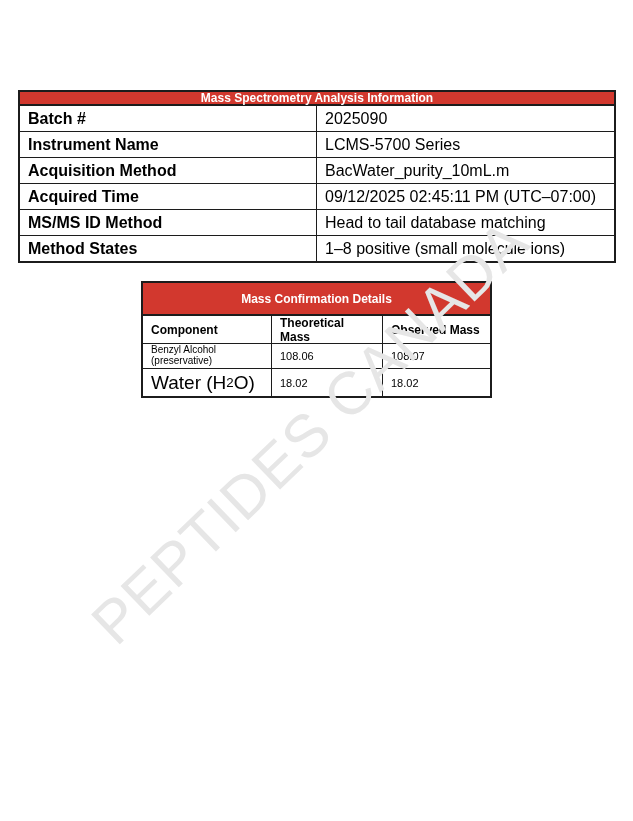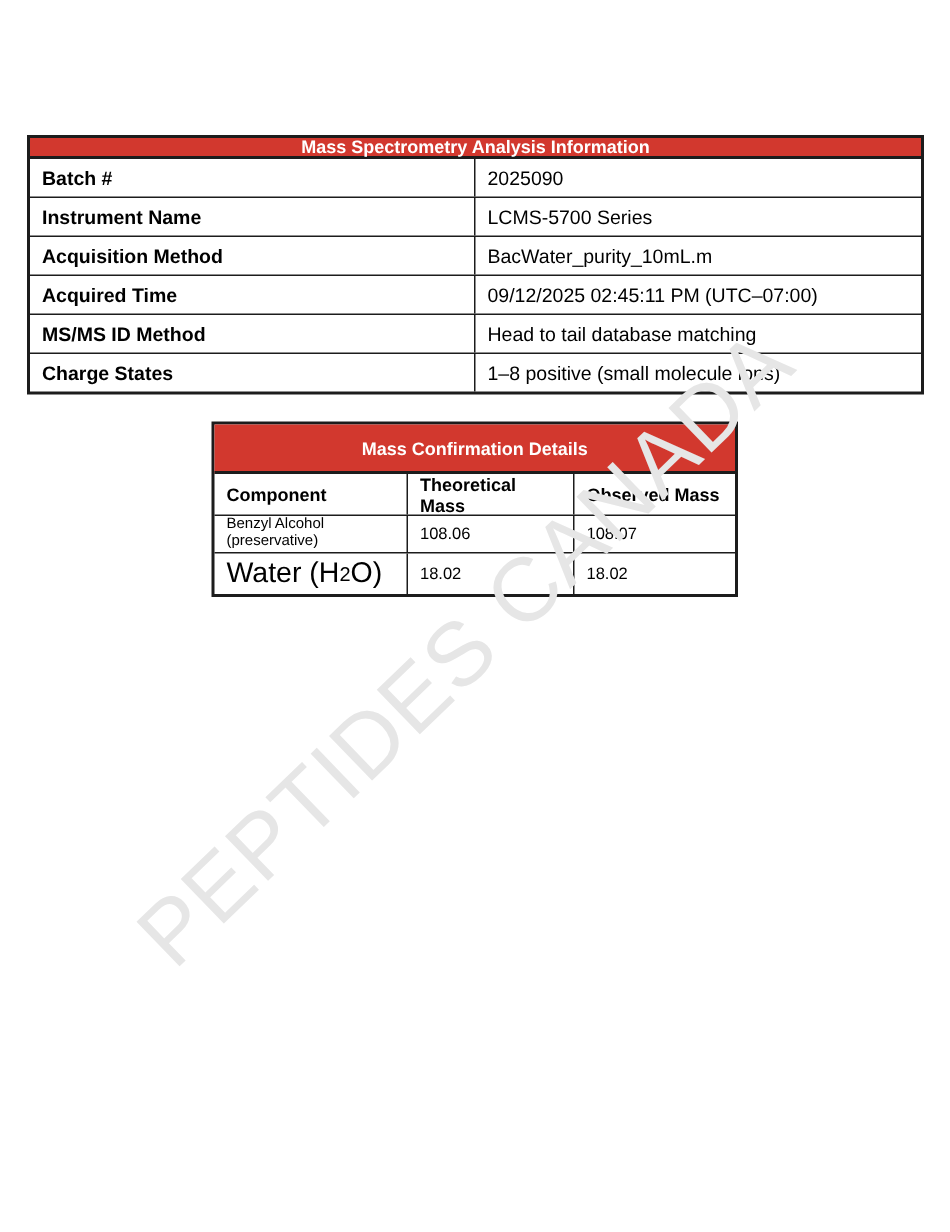--- a/index.html
+++ b/index.html
@@ -50,21 +50,21 @@
   .info-row {
     display:grid;
     grid-template-columns:50% 50%;
     height:25px;
     border-bottom:1.5px solid var(--border-color,#1c1c1c);
   }
   .info-row:last-child { border-bottom:none; }
   .cell {
     display:flex; align-items:center;
     padding:0 8px;
-    font-size:13px;
+    font-size:16px;
     overflow:hidden;
     box-sizing:border-box;
   }
   .cell.label { font-weight:bold; border-right:1.5px solid var(--border-color,#1c1c1c); }
 
   
   #conf-table { left:141px; top:281px; width:351px; }
   #conf-table .tbl-title { height:33px; }
   .conf-grid-row {
     display:grid;
@@ -113,21 +113,21 @@
     </div>
     <div class="info-row">
       <div class="cell label">Acquired Time</div>
       <div class="cell value">09/12/2025 02:45:11 PM (UTC–07:00)</div>
     </div>
     <div class="info-row">
       <div class="cell label">MS/MS ID Method</div>
       <div class="cell value">Head to tail database matching</div>
     </div>
     <div class="info-row">
-      <div class="cell label">Charge States</div>
+      <div class="cell label">Method States</div>
       <div class="cell value">1–8 positive (small molecule ions)</div>
     </div>
   </div>
 
   <div class="tbl" id="conf-table">
     <div class="tbl-title">Mass Confirmation Details</div>
 
     <div class="conf-grid-row conf-colhead">
       <div class="cell">Component</div>
       <div class="cell">Theoretical Mass</div>

